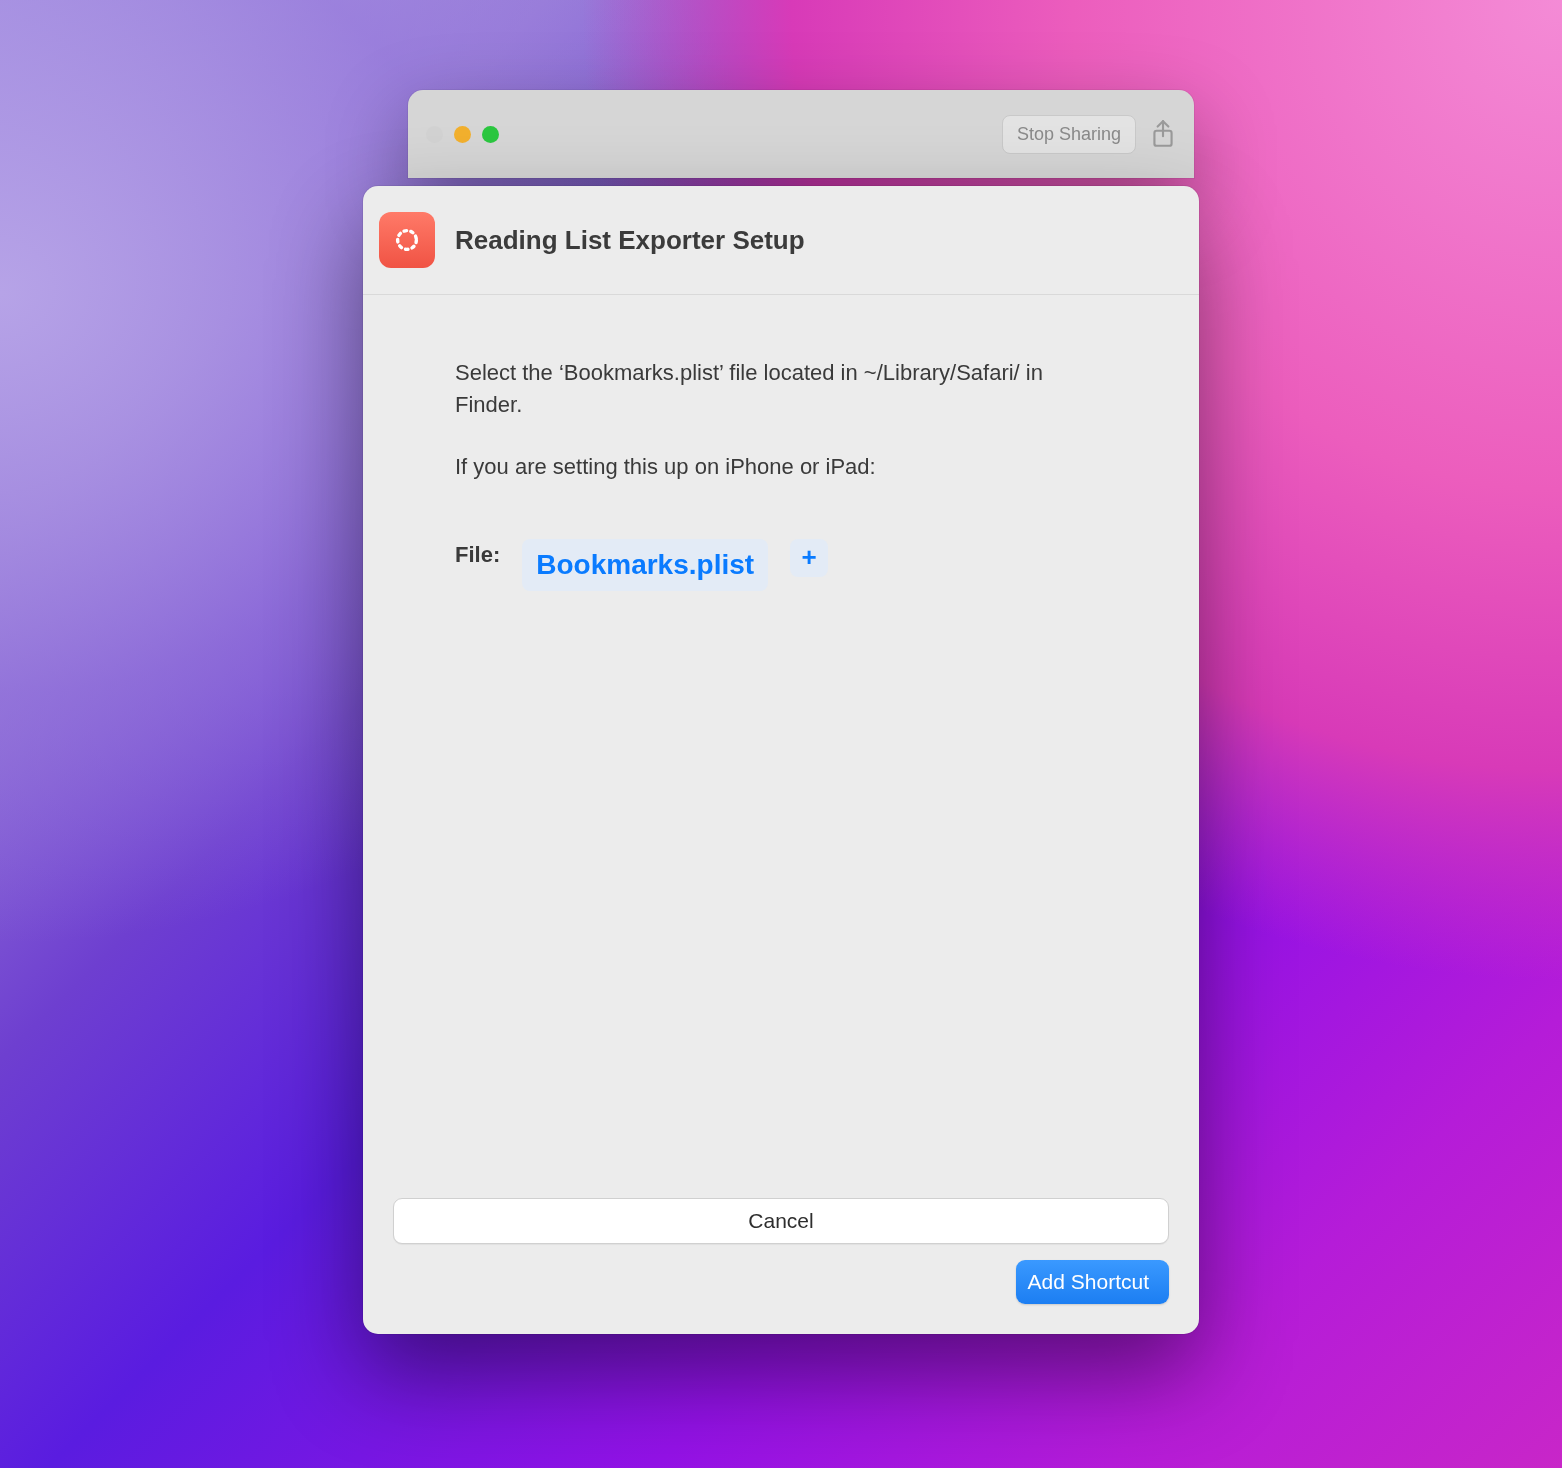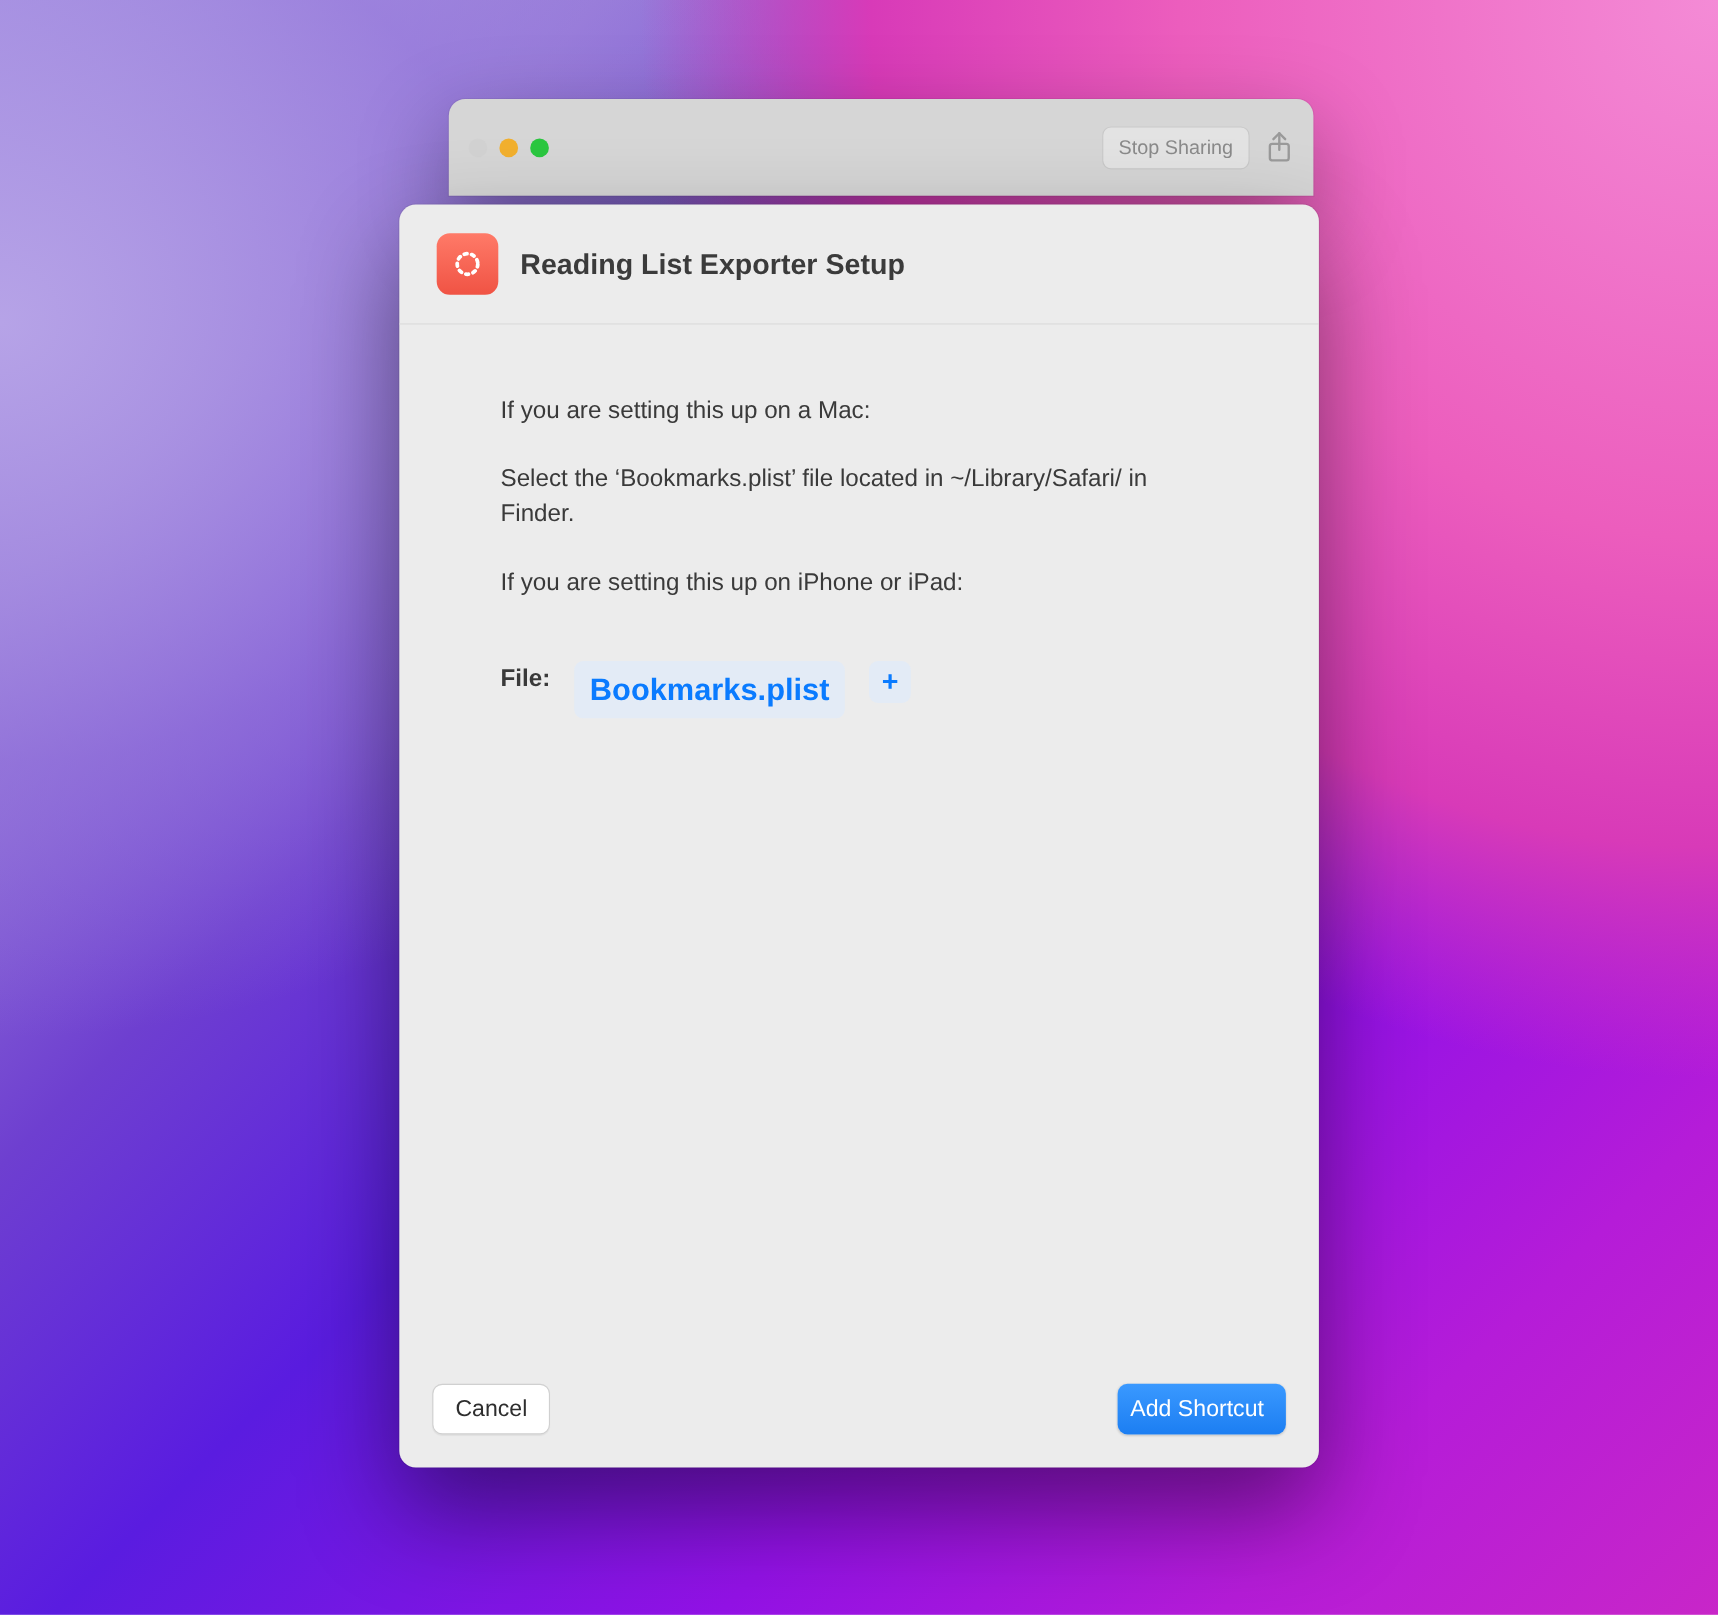--- a/index.html
+++ b/index.html
@@ -63,21 +63,21 @@
     border-radius: 15px;
     box-shadow: 0 40px 90px rgba(0,0,0,.45), 0 0 0 1px rgba(0,0,0,.06);
     display: flex;
     flex-direction: column;
   }
 
   .sheet-header {
     display: flex;
     align-items: center;
     gap: 20px;
-    padding: 26px 34px;
+    padding: 26px 16px;
     border-bottom: 1px solid #d9d9d9;
   }
   .app-icon {
     width: 56px; height: 56px;
     border-radius: 12px;
     background: linear-gradient(180deg, #ff7a68 0%, #f05344 100%);
     display: flex; align-items: center; justify-content: center;
     color: #fff;
   }
   .sheet-title { font-size: 26px; font-weight: 700; color: #3b3b3b; }
@@ -113,20 +113,21 @@
     color: #0a7bff;
     border-radius: 8px;
     display: flex; align-items: center; justify-content: center;
     font-size: 26px; font-weight: 600;
   }
 
   .sheet-footer {
     display: flex;
     padding: 24px 30px 30px 30px;
     gap: 16px;
+    flex-direction: column;
   }
   .btn {
     font-size: 21px;
     border-radius: 9px;
     padding: 10px 20px;
     border: 1px solid transparent;
     cursor: pointer;
   }
   .btn-cancel {
     background: #ffffff;
@@ -171,21 +172,20 @@
     <div class="sheet-header">
       <div class="app-icon">
         <svg width="34" height="34" viewBox="0 0 40 40">
           <circle cx="20" cy="20" r="11" fill="none" stroke="#ffffff" stroke-width="4" stroke-dasharray="3 5" stroke-linecap="round"></circle>
         </svg>
       </div>
       <div class="sheet-title">Reading List Exporter Setup</div>
     </div>
 
     <div class="sheet-body">
-      <p class="para">If you are setting this up on a Mac:</p>
       <p class="para">Select the ‘Bookmarks.plist’ file located in ~/Library/Safari/ in Finder.</p>
       <p class="para">If you are setting this up on iPhone or iPad:</p>
 
       <div class="file-row">
         <span class="file-label">File:</span>
         <span class="file-chip">Bookmarks.plist</span>
         <span class="file-plus">
           <span>+</span>
         </span>
       </div>

